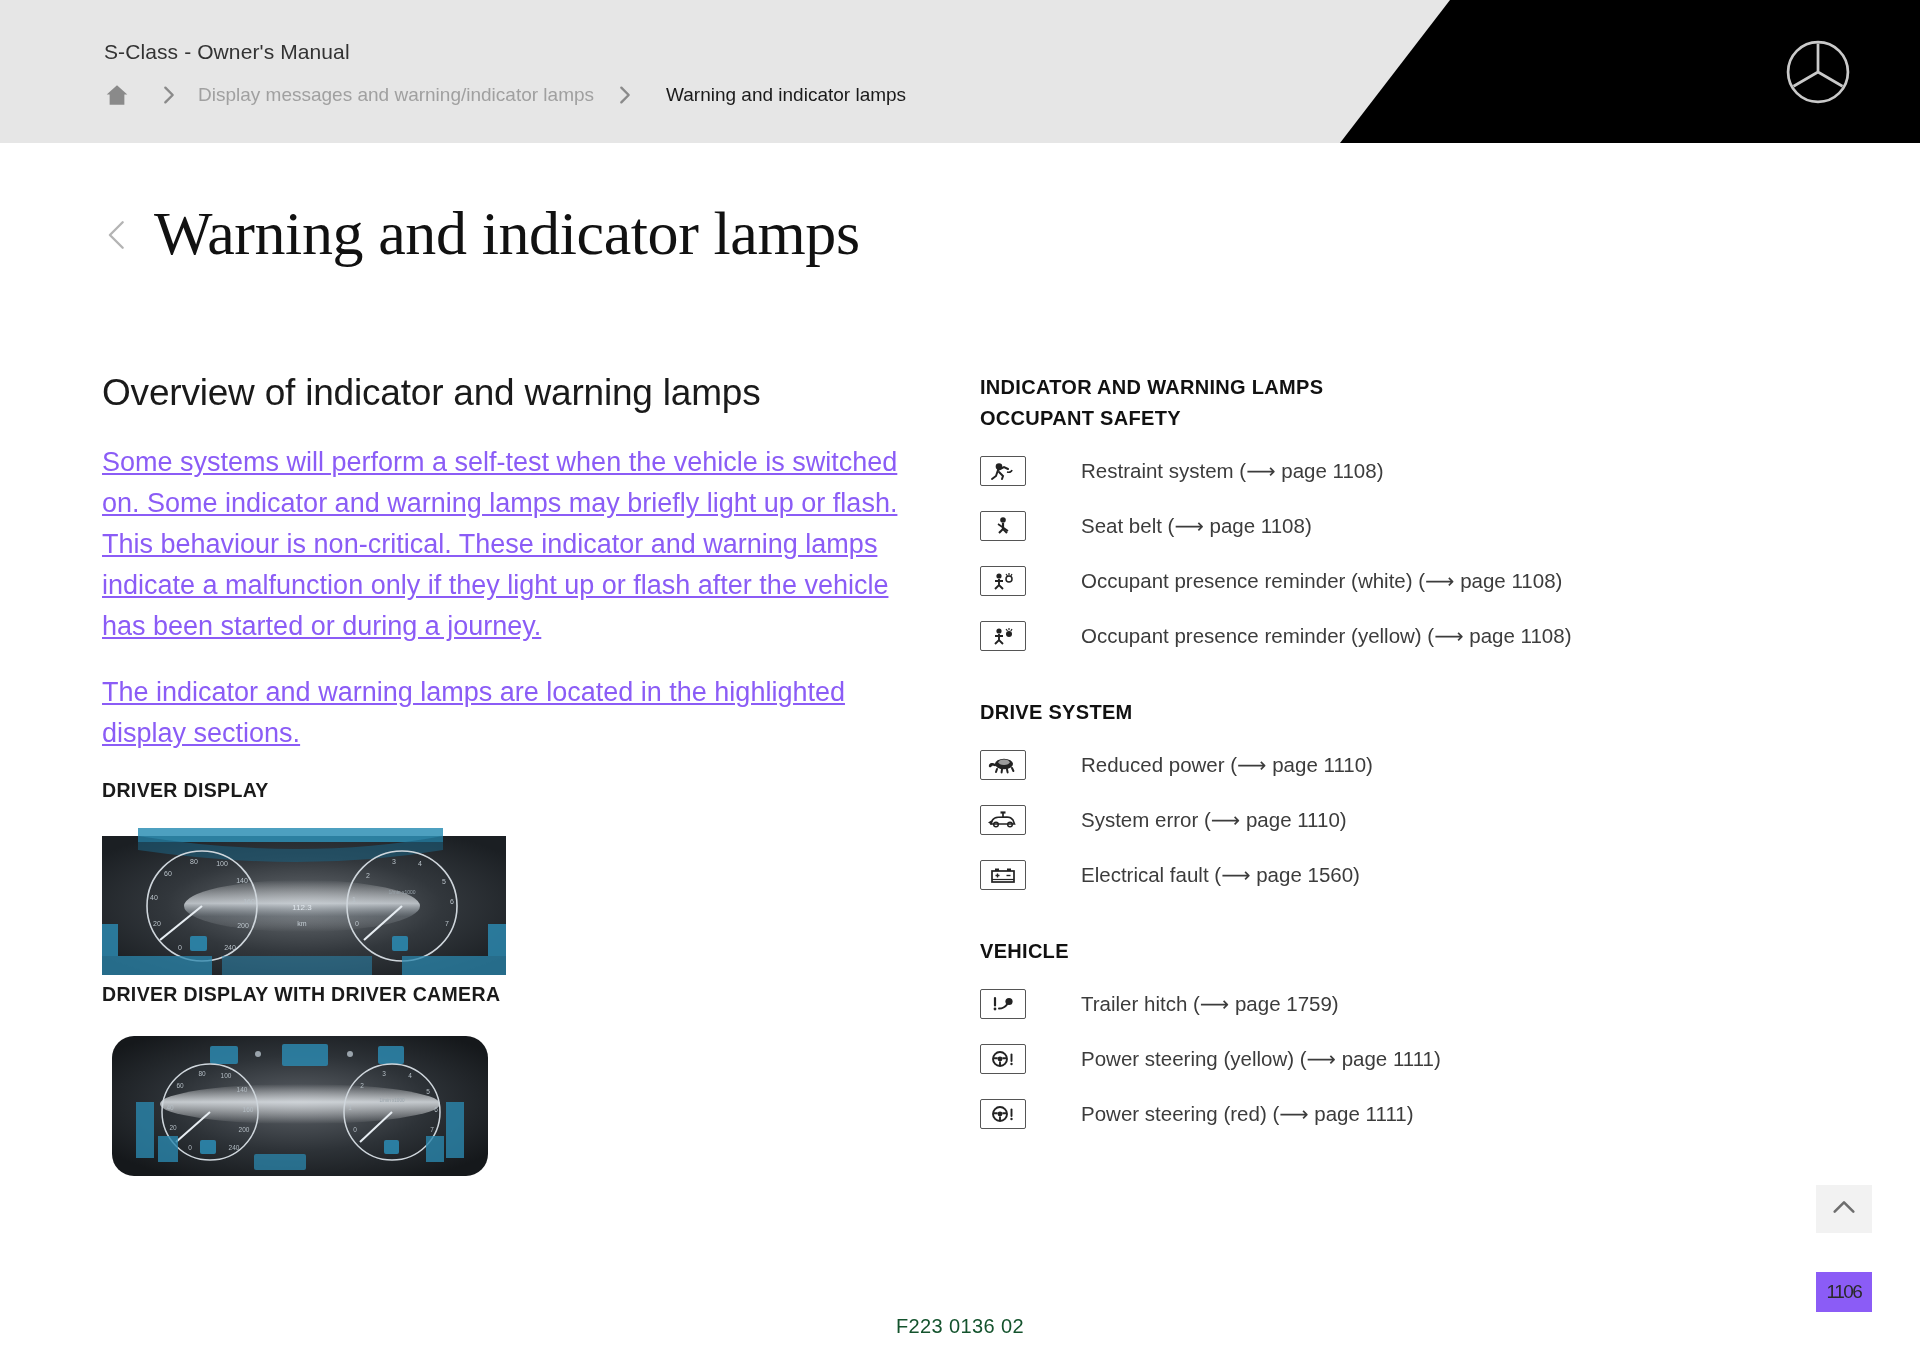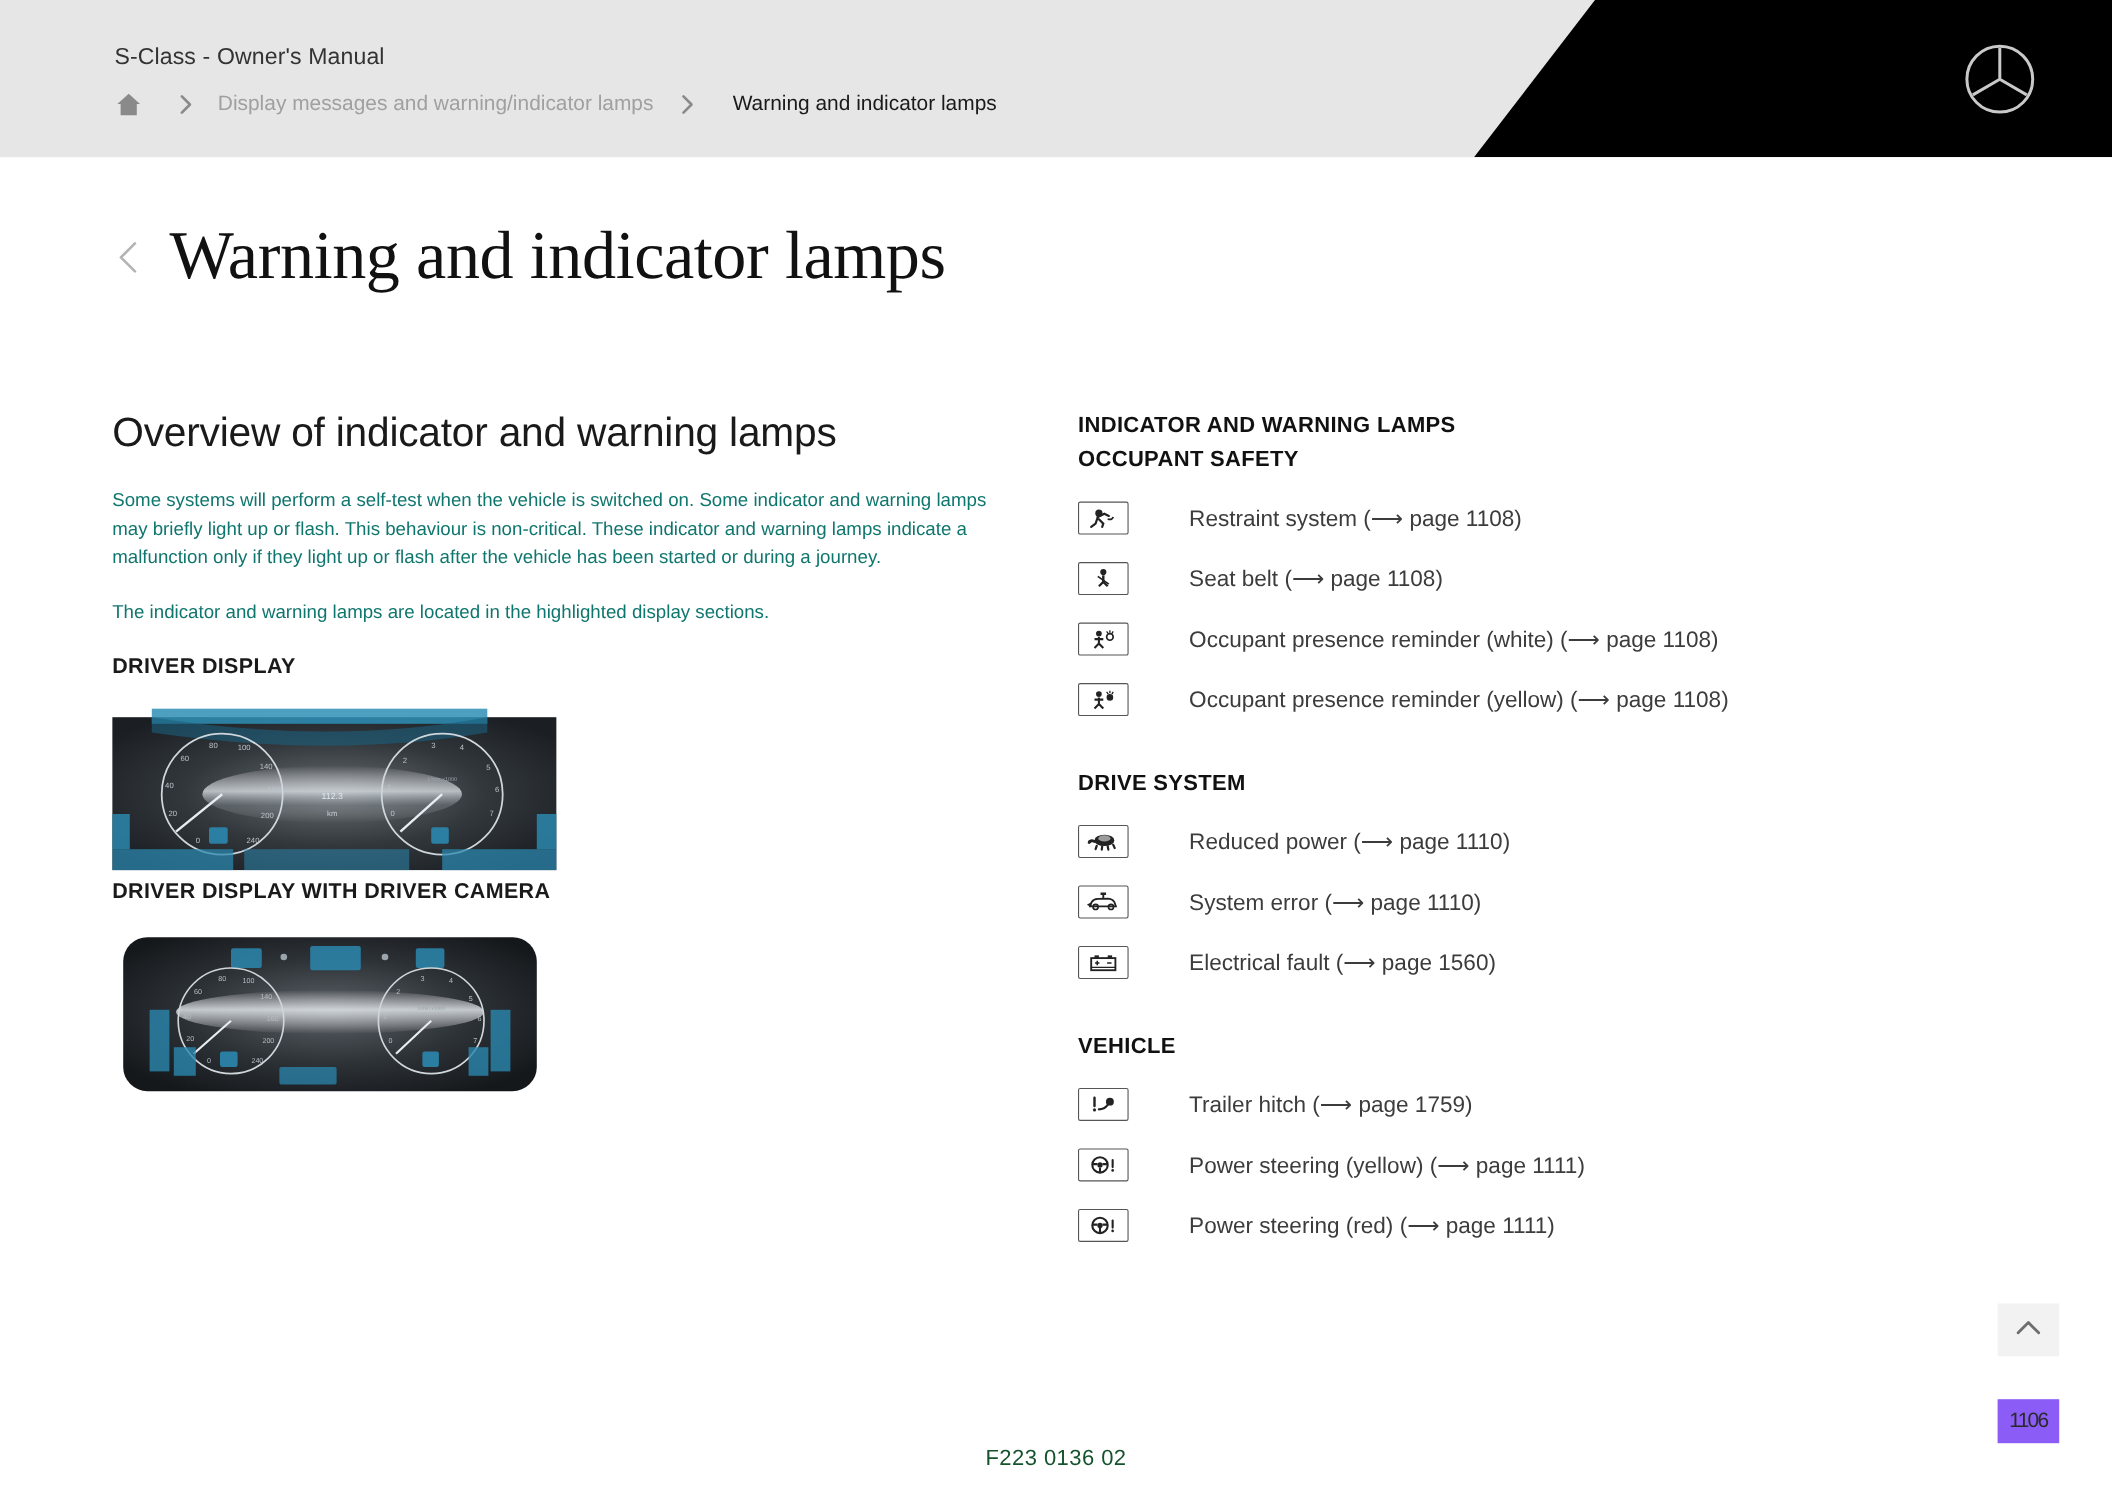--- a/index.html
+++ b/index.html
@@ -53,22 +53,22 @@
 
   
   .col-left { position:absolute; left:102px; top:372px; width:812px; }
   .col-right { position:absolute; left:980px; top:372px; width:760px; }
 
   .h2 {
     font-size:37px; font-weight:400; color:#1a1a1a;
     letter-spacing:-0.2px; margin-bottom:28px;
   }
   .body-p {
-    font-size:17px; line-height:1.52; color:#0f766e;
-    margin-bottom:25px; max-width:800px;
+    font-size:27px; line-height:1.52; color:#8b5cf6;
+    margin-bottom:25px; max-width:800px;text-decoration:underline;
   }
   .sub-h {
     font-size:19.5px; font-weight:700; color:#1a1a1a;
     letter-spacing:0.35px; margin-bottom:26px;
   }
 
   
   .cluster-wrap { position:relative; }
   .cluster1 { width:404px; height:155px; display:block; }
   .cluster2 { width:380px; height:148px; display:block; margin-left:8px; }

